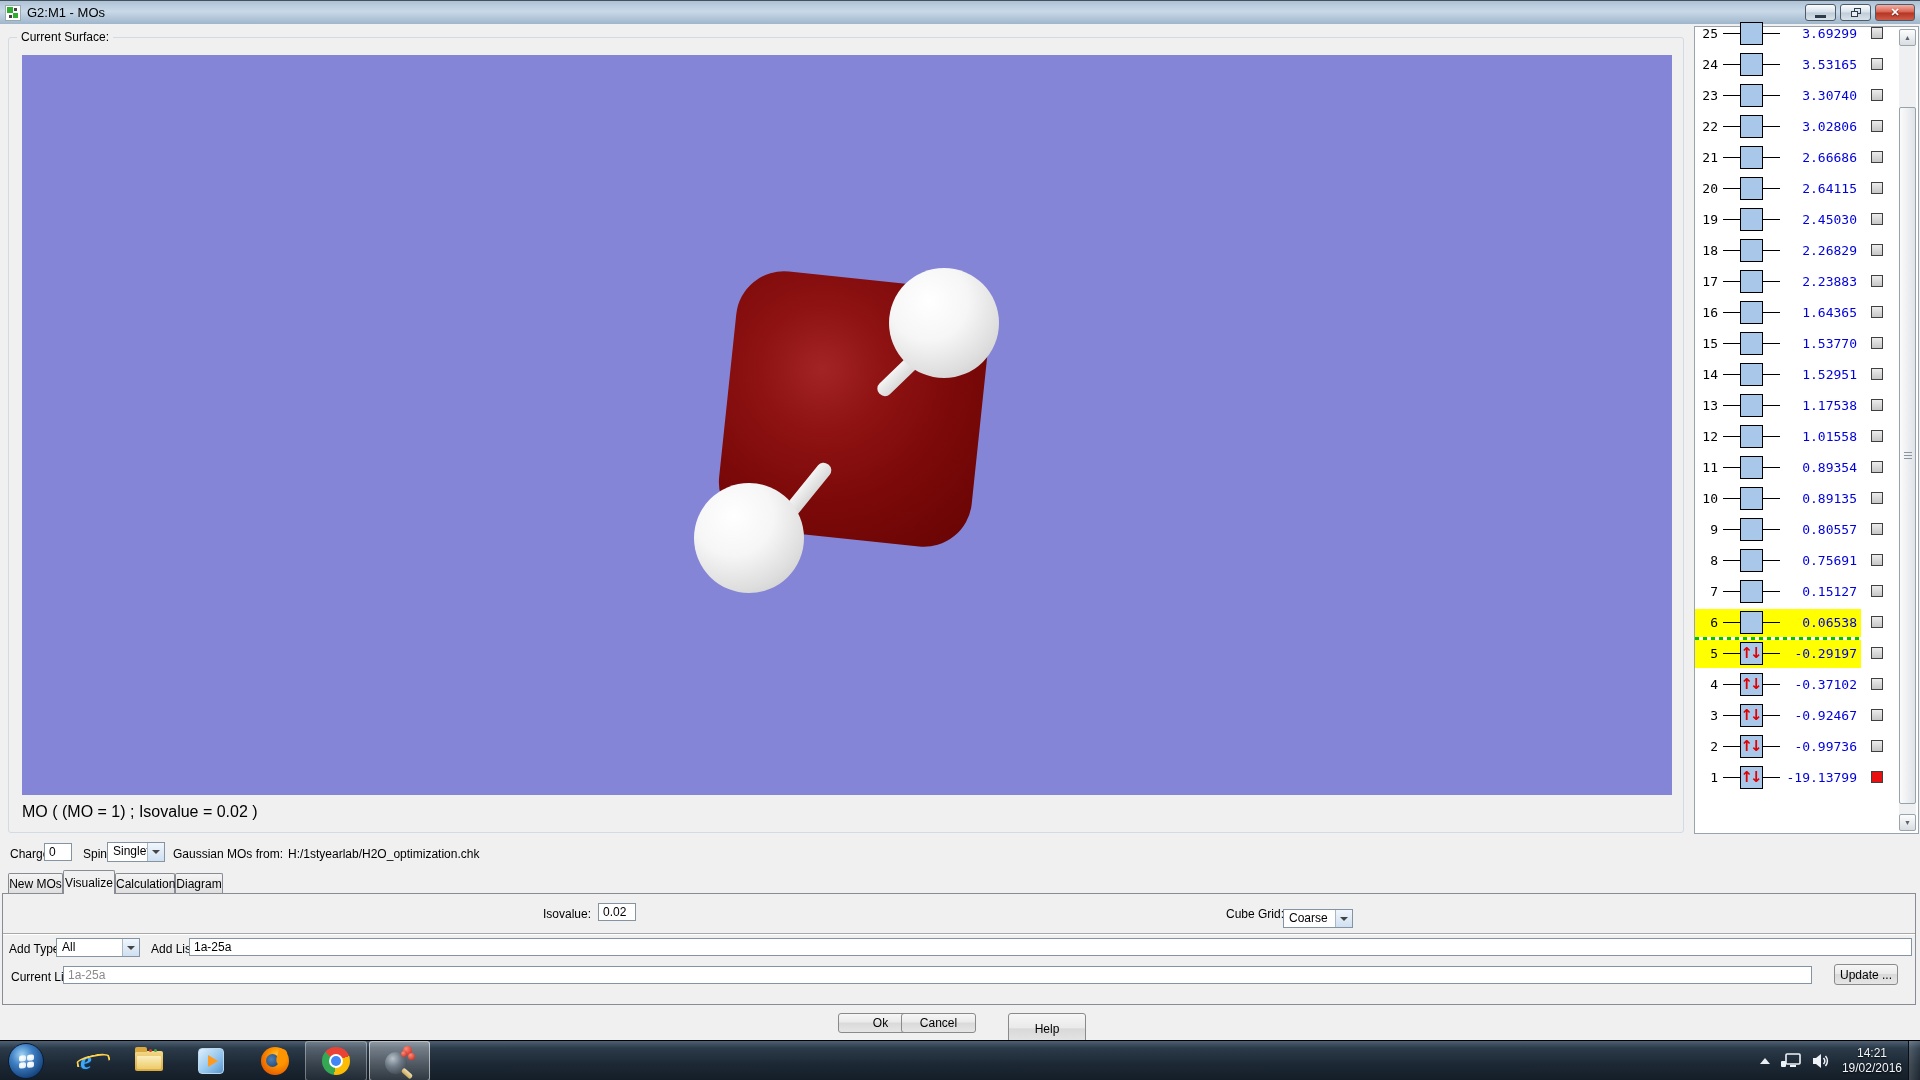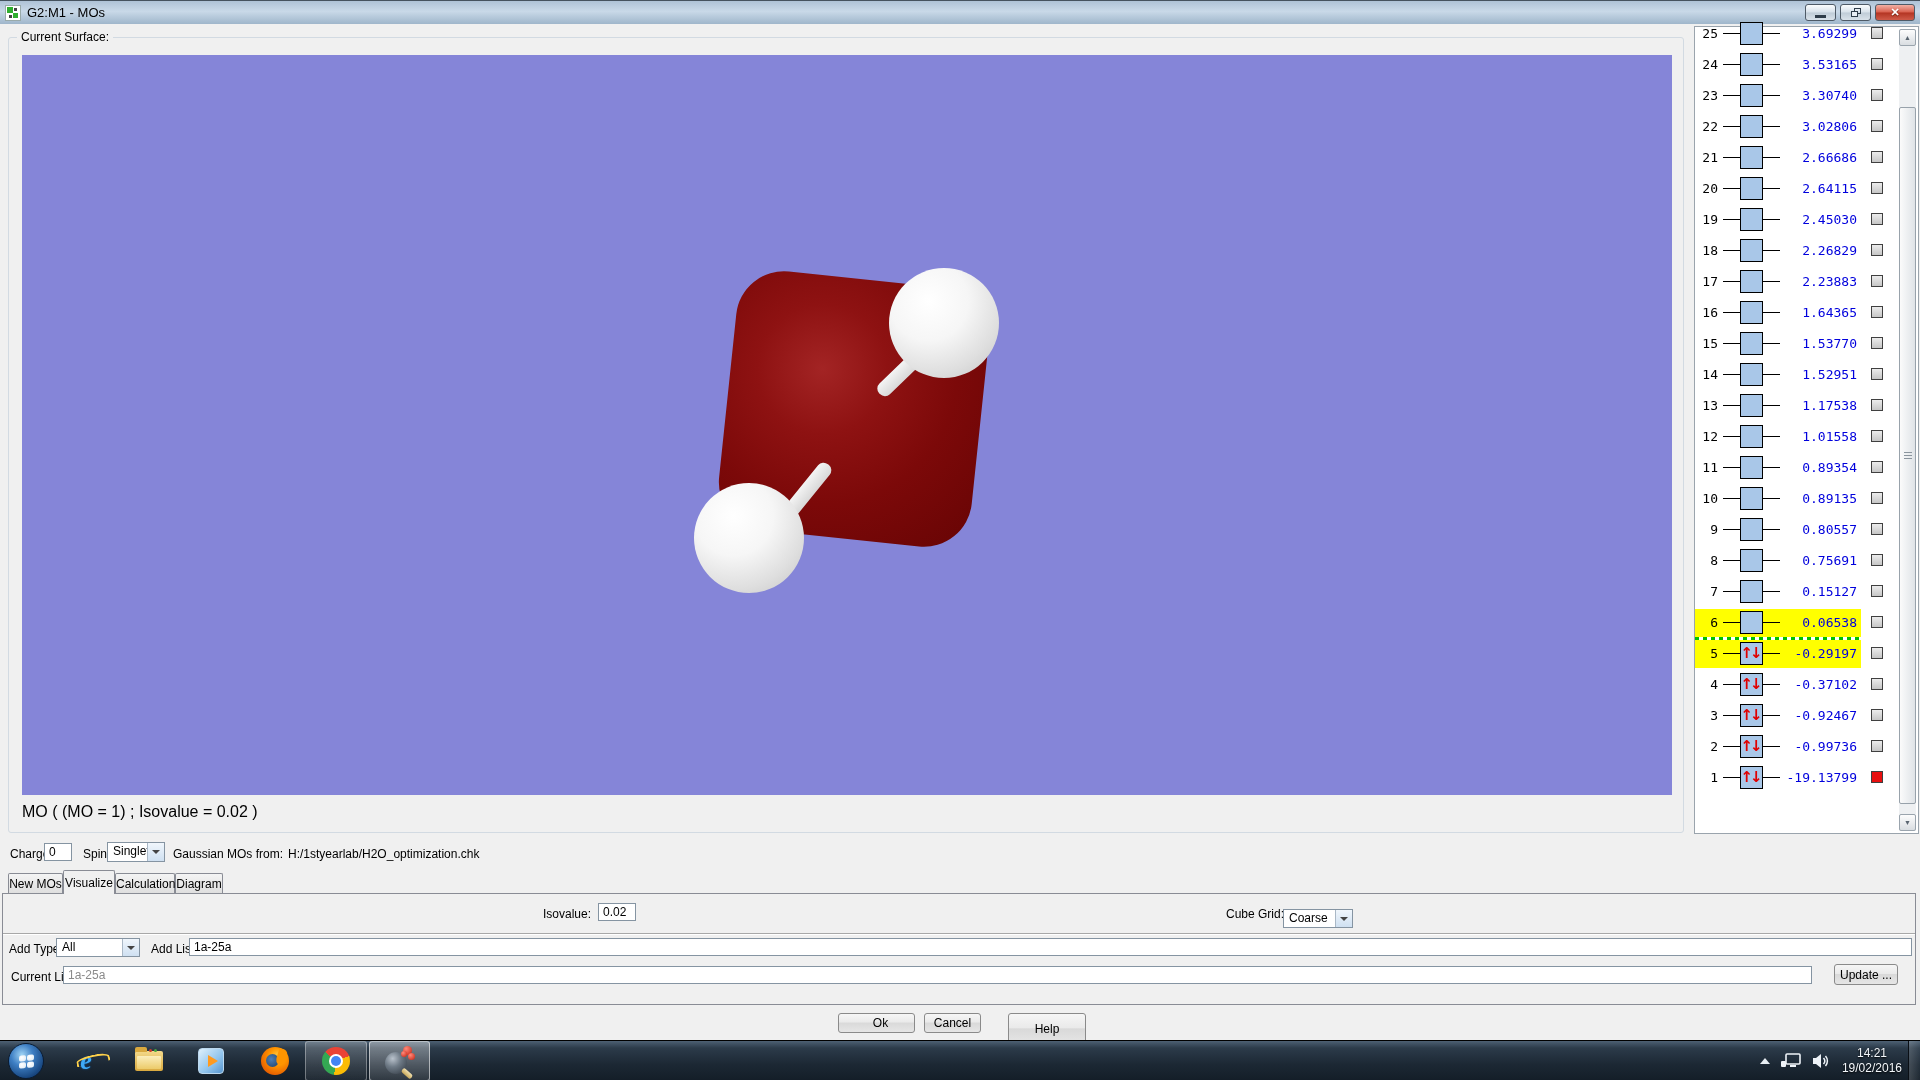--- a/index.html
+++ b/index.html
@@ -517,21 +517,21 @@
       </div>
       <span class="lbl" style="left:148px; top:48px;">Add List:</span>
       <input class="text-input" style="left: 186px; top: 44px; width: 1723px; height: 18px; position: absolute;" value="1a-25a">
 
       <span class="lbl" style="left:8px; top:76px;">Current List:</span>
       <input class="text-input gray" style="left: 60px; top: 72px; width: 1749px; height: 18px; position: absolute;" value="1a-25a">
       <div class="btn7" style="left:1831px; top:70px; width:64px; height:21px;">Update ...</div>
     </div>
 
     <div class="btn7" style="left:838px; top:1013px; width:77px; height:20px;padding-left:8px;">Ok</div>
-    <div class="btn7" style="left:924px; top:1013px; width:57px; height:20px;">Cancel</div>
+    <div class="btn7" style="left:901px; top:1013px; width:75px; height:20px;">Cancel</div>
     <div class="btn7" style="left:1008px; top:1013px; width:78px; height:32px;">Help</div>
   </div>
 
   <div class="taskbar">
     <div class="start-orb">
       <span class="flag">
           <i></i>
           <i></i>
           <i></i>
           <i></i>

